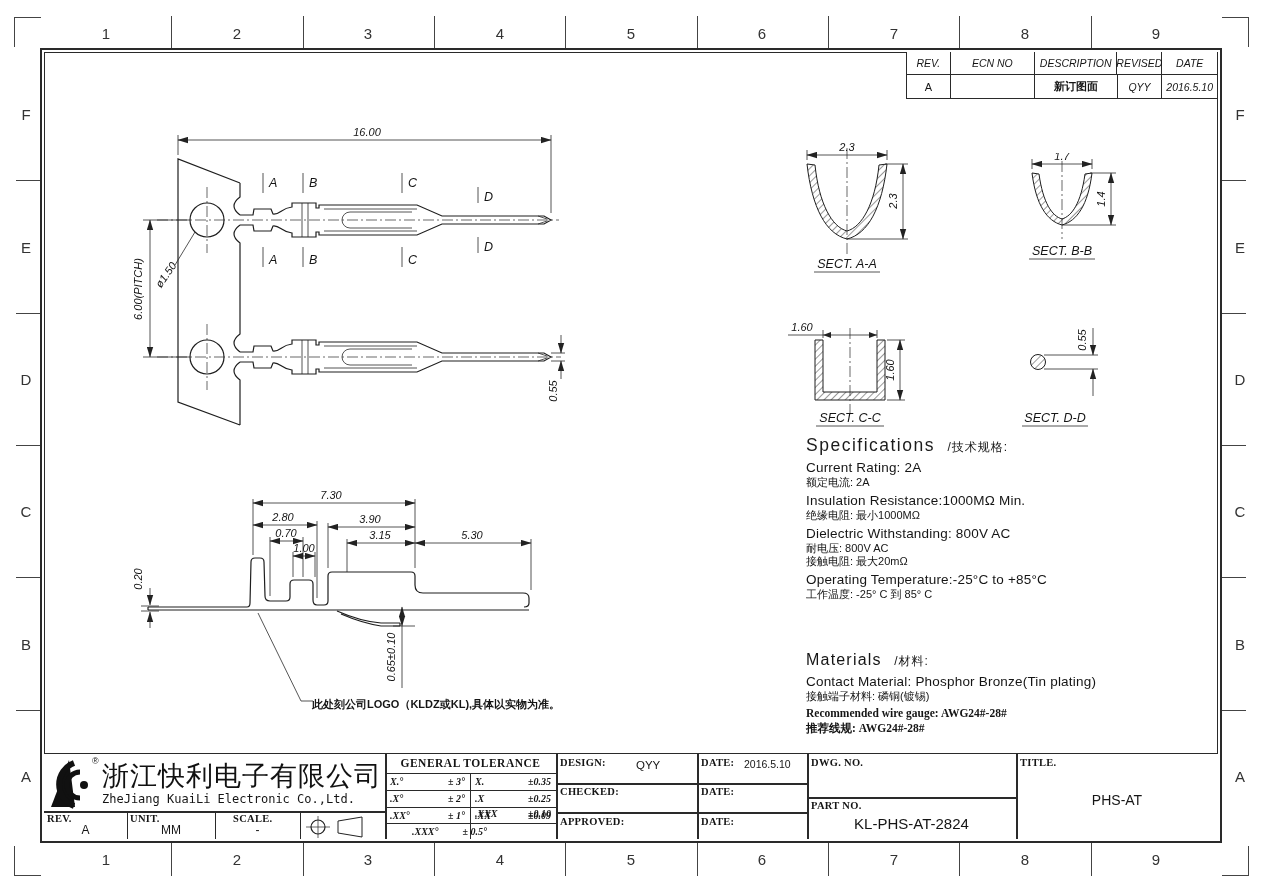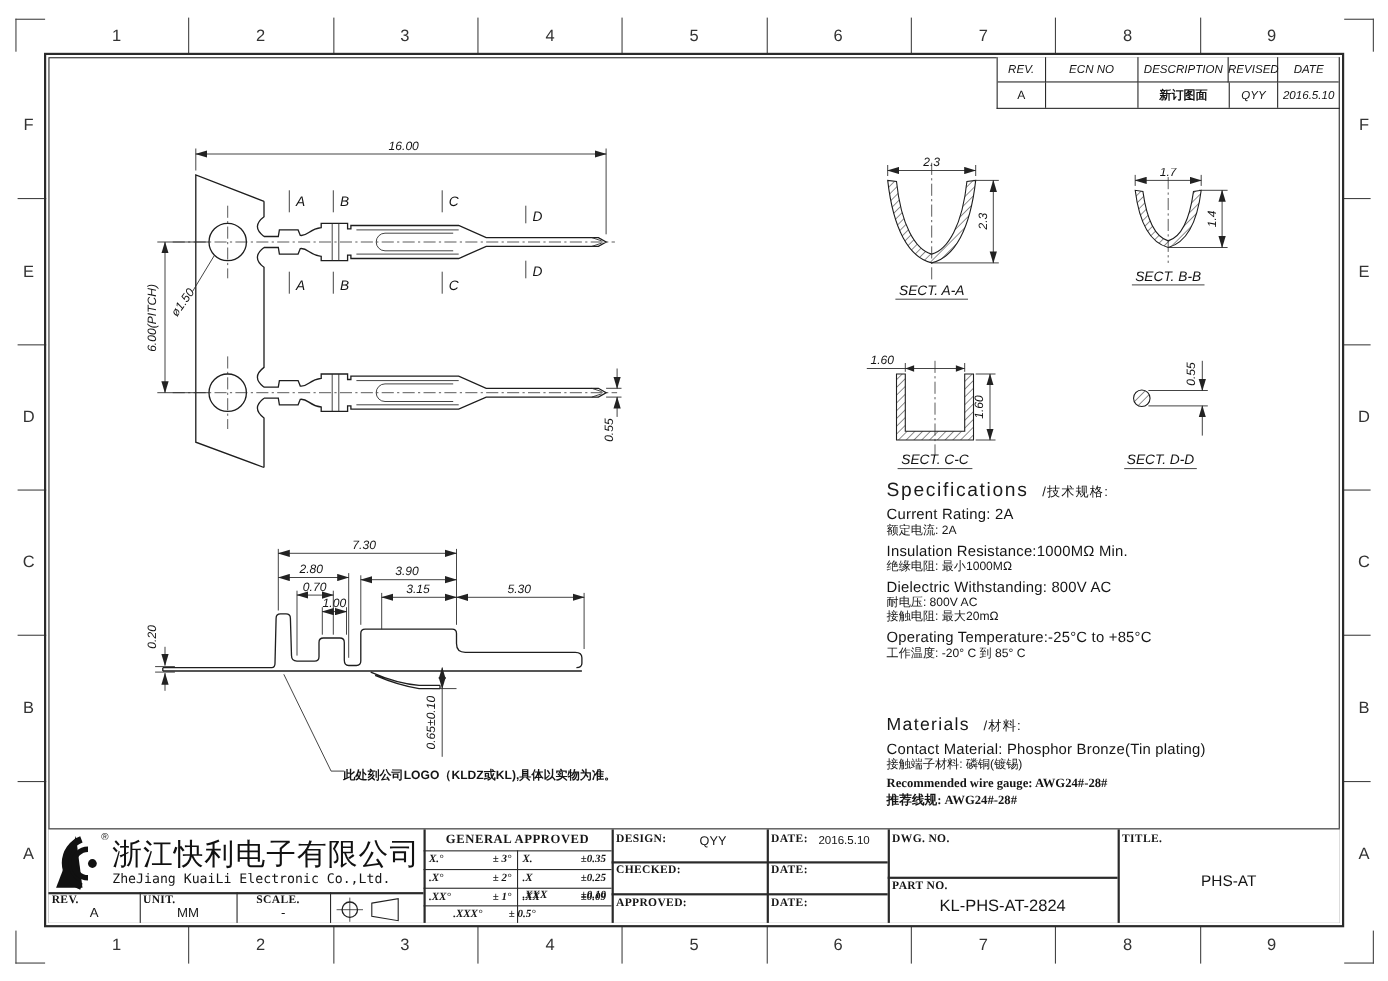--- a/index.html
+++ b/index.html
@@ -319,21 +319,21 @@
       <span class="spec-title-cn">/技术规格:</span>
     </div>
     <div class="sp-en">Current Rating:  2A</div>
     <div class="sp-cn">额定电流: 2A</div>
     <div class="sp-en">Insulation Resistance:1000MΩ  Min.</div>
     <div class="sp-cn">绝缘电阻: 最小1000MΩ</div>
     <div class="sp-en">Dielectric Withstanding: 800V AC</div>
     <div class="sp-cn">耐电压: 800V AC</div>
     <div class="sp-cn">接触电阻: 最大20mΩ</div>
     <div class="sp-en">Operating Temperature:-25°C to +85°C</div>
-    <div class="sp-cn">工作温度: -20° C 到 85° C</div>
+    <div class="sp-cn">工作温度: -25° C 到 85° C</div>
   </div>
 
   <div class="abs" id="materials">
     <div>
       <span class="mat-title">Materials</span>
       <span class="spec-title-cn">/材料:</span>
     </div>
     <div class="sp-en">Contact Material: Phosphor Bronze(Tin plating)</div>
     <div class="sp-cn">接触端子材料: 磷铜(镀锡)</div>
     <div class="wire">Recommended wire gauge:  AWG24#-28#</div>
@@ -366,21 +366,21 @@
     <span class="blabel" style="left:86px;top:59px;">UNIT.</span>
     <span class="bval" style="left:83px;top:69px;width:88px;text-align:center;font-size:12px;">MM</span>
     <span class="blabel" style="left:174px;top:59px;margin-left:15px;">SCALE.</span>
     <span class="bval" style="left:171px;top:69px;width:85px;text-align:center;font-size:12px;">-</span>
     <svg style="position:absolute;left:258px;top:60px;" width="80" height="26" viewBox="0 0 80 26">
       <circle cx="16" cy="13" r="7" fill="none" stroke="#222" stroke-width="1.2"></circle>
       <path d="M4,13 H28 M16,2 V24" stroke="#222" stroke-width="0.7" fill="none"></path>
       <path d="M36,7 L60,3 L60,23 L36,19 Z" fill="none" stroke="#222" stroke-width="1"></path>
     </svg>
 
-    <div class="blabel" style="left:341px;top:3px;width:171px;text-align:center;font-size:11.5px;letter-spacing:0.5px;">GENERAL APPROVED</div>
+    <div class="blabel" style="left:341px;top:3px;width:171px;text-align:center;font-size:11.5px;letter-spacing:0.5px;">GENERAL TOLERANCE</div>
     <div class="hline" style="left:341px;top:19px;width:171px;"></div>
     <div class="hline" style="left:341px;top:36px;width:171px;"></div>
     <div class="hline" style="left:341px;top:53px;width:171px;"></div>
     <div class="hline" style="left:341px;top:69px;width:171px;"></div>
     <div class="vline" style="left:426px;top:19px;width:1px;"></div>
     <div class="tolcell" style="left:341px;top:20px;width:75px;">
       <span>X.°</span>
         <span>± 3°</span>
     </div>
     <div class="tolcell" style="left:426px;top:20px;width:76px;">

